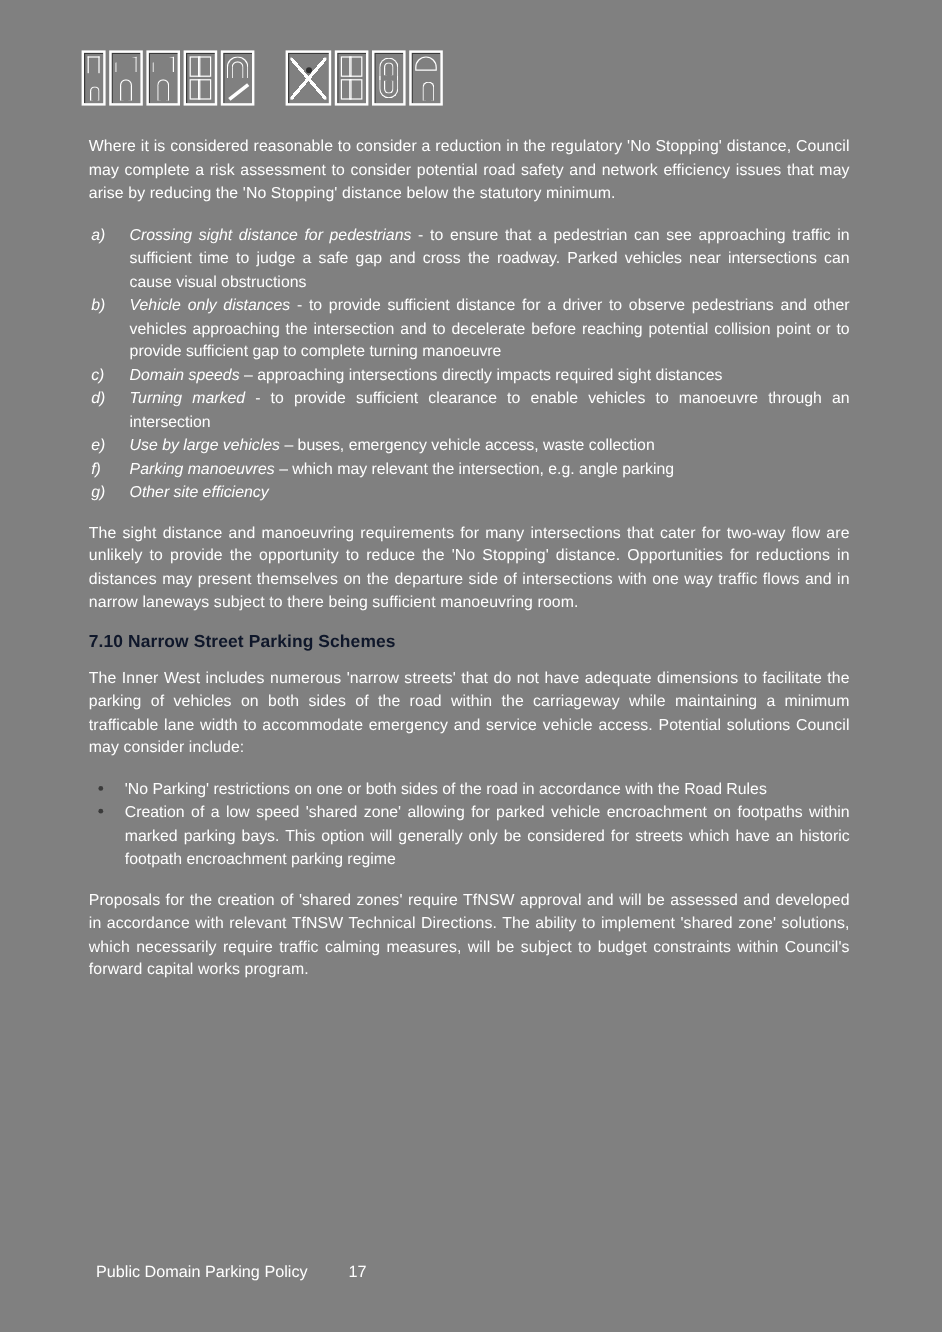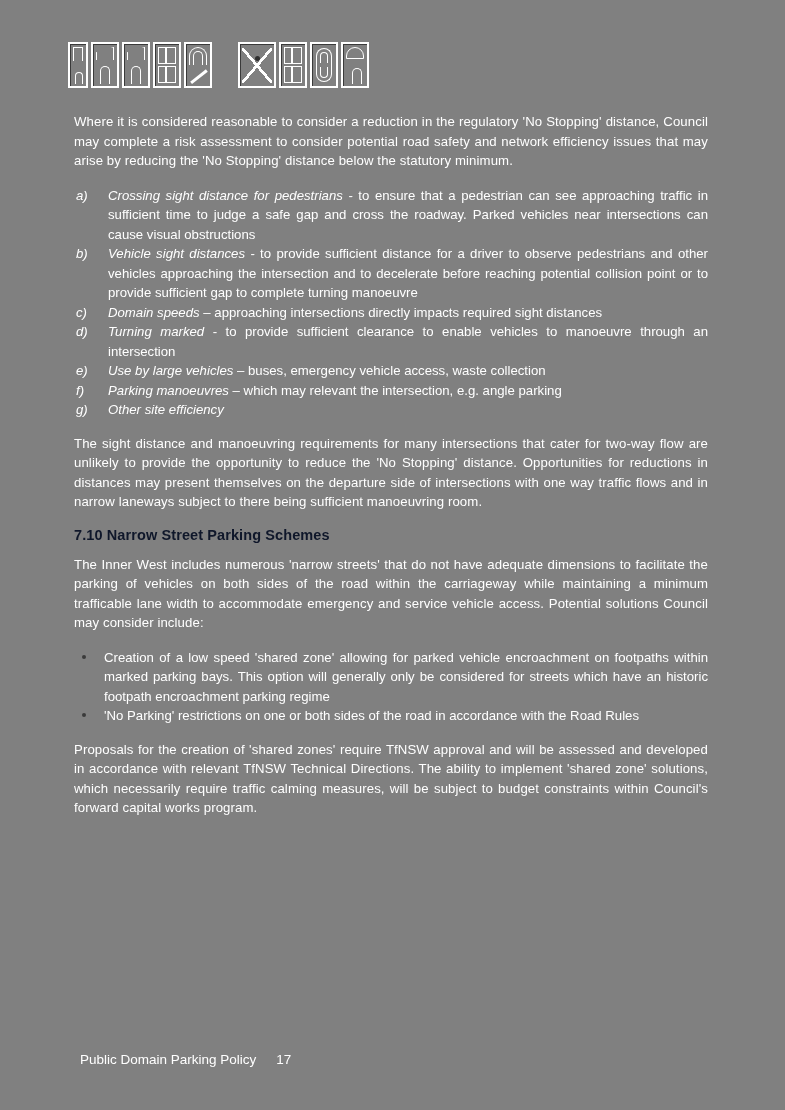--- a/index.html
+++ b/index.html
@@ -164,21 +164,21 @@
     color: #0f172a;
     letter-spacing: 0.1px;
   }
 
   .footer {
     position: absolute;
     left: 80px;
     top: 1052px;
     display: flex;
     align-items: baseline;
-    gap: 20px;
+    gap: 34px;
     font-size: 13.5px;
   }
 </style>
 </head>
 <body>
 
 <div class="page">
 
   <div class="logo">
     <div class="logo-word">
@@ -213,21 +213,21 @@
   <div class="content">
 
     <p class="body">Where it is considered reasonable to consider a reduction in the regulatory 'No Stopping' distance, Council may complete a risk assessment to consider potential road safety and network efficiency issues that may arise by reducing the 'No Stopping'  distance below the statutory minimum.</p>
 
 
     <ol class="alpha">
       <li>
         <span class="marker">a)</span><em>Crossing sight distance for pedestrians</em><span> - to ensure that a pedestrian can see approaching traffic in sufficient time to judge a safe gap and cross the roadway. Parked vehicles near intersections can cause visual obstructions</span>
       </li>
       <li>
-        <span class="marker">b)</span><em>Vehicle sight distances</em><span> - to provide sufficient distance for a driver to observe pedestrians and other vehicles approaching the intersection and to decelerate before reaching potential collision point or to provide sufficient gap to complete turning manoeuvre</span>
+        <span class="marker">b)</span><em>Vehicle only distances</em><span> - to provide sufficient distance for a driver to observe pedestrians and other vehicles approaching the intersection and to decelerate before reaching potential collision point or to provide sufficient gap to complete turning manoeuvre</span>
       </li>
       <li>
         <span class="marker">c)</span><em>Domain speeds</em><span> – approaching intersections directly impacts required sight distances</span>
       </li>
       <li>
         <span class="marker">d)</span><em>Turning marked</em><span> - to provide sufficient clearance to enable vehicles to manoeuvre through an intersection</span>
       </li>
       <li>
         <span class="marker">e)</span><em>Use by large vehicles</em><span> – buses, emergency vehicle access, waste collection</span>
       </li>
@@ -240,24 +240,24 @@
     </ol>
 
     <p class="body">The sight distance and manoeuvring requirements for many intersections that cater for two-way flow are unlikely to provide the opportunity to reduce the 'No Stopping' distance. Opportunities for reductions in distances may present themselves on the departure side of intersections with one way traffic flows and in narrow laneways subject to there being sufficient manoeuvring room.</p>
 
     <h2 class="section">7.10 Narrow Street Parking Schemes</h2>
 
     <p class="body">The Inner West includes numerous 'narrow streets' that do not have adequate dimensions to facilitate the parking of vehicles on both sides of the road within the carriageway while maintaining a minimum trafficable lane width to accommodate emergency and service vehicle access.   Potential solutions Council may consider include:</p>
 
     <ul class="bullets">
       <li>
+        <span class="dot"></span><span>'No Parking' restrictions on one or both sides of the road in accordance with the Road Rules</span>
+      </li>
+      <li>
         <span class="dot"></span><span>Creation of a low speed 'shared zone' allowing for parked vehicle encroachment on footpaths within marked parking bays. This option will generally only be considered for streets which have an historic footpath encroachment parking regime</span>
-      </li>
-      <li>
-        <span class="dot"></span><span>'No Parking' restrictions on one or both sides of the road in accordance with the Road Rules</span>
       </li>
     </ul>
 
     <p class="body">Proposals for the creation of 'shared zones' require TfNSW approval and will be assessed and developed in accordance with relevant TfNSW Technical Directions. The ability to implement 'shared zone' solutions, which necessarily require traffic calming measures, will be subject to budget constraints within Council's forward capital works program.</p>
 
   </div>
 
   <div class="footer">
     <span>Public Domain Parking Policy</span>
     <span>17</span>

